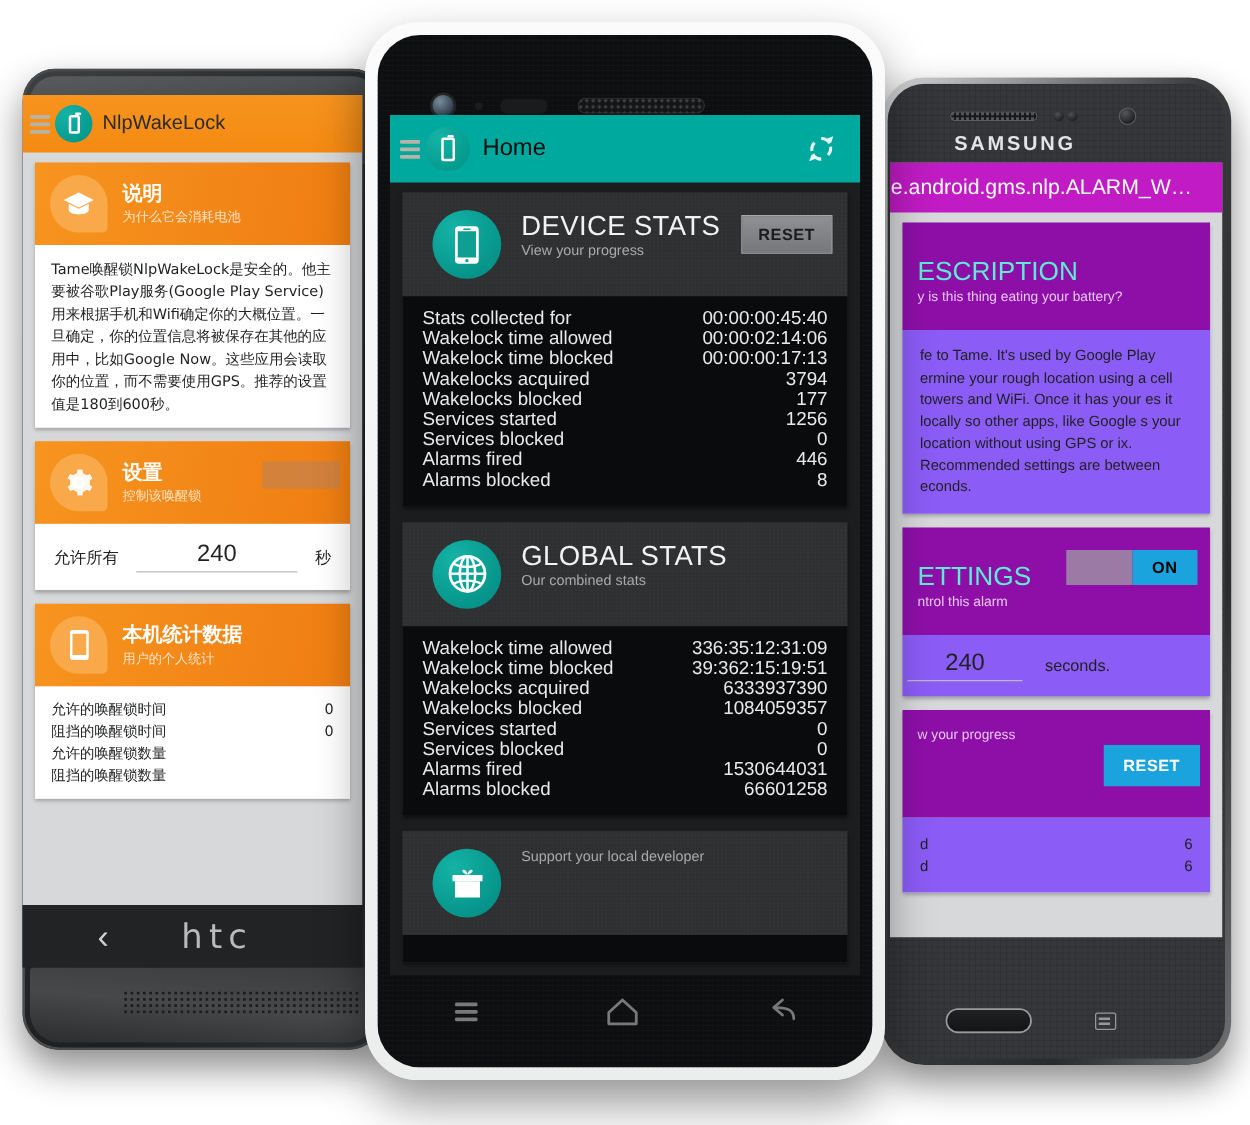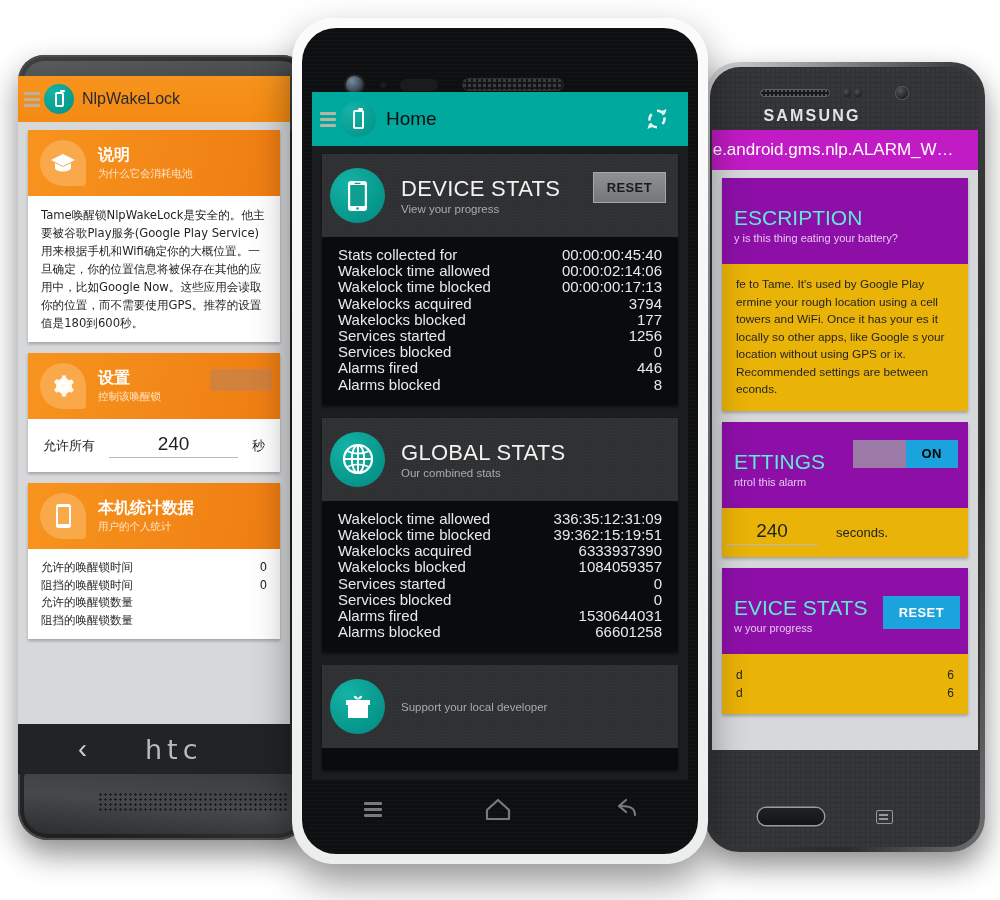--- a/index.html
+++ b/index.html
@@ -150,21 +150,21 @@
   .bat-ico { width: 11px; height: 19px; border: 2px solid #fff; border-radius: 2px; position: relative; }
   .bat-ico:before { content:""; position:absolute; left:3px; top:-4px; width:5px; height:2px; background:#fff; border-radius:1px; }
   .nex-title { color:#0c0d0f; font-size: 19px; font-weight: 400; }
   .refresh-ico { position:absolute; right: 18px; top: 14px; }
 
   .nex-scroll { height: calc(100% - 54px); overflow: hidden; padding: 8px 10px 0; }
   .dark-card { background: #2e2f31;
     background-image: linear-gradient(#323335 1px, transparent 1px), linear-gradient(90deg,#323335 1px, transparent 1px);
     background-size: 3px 3px;
     margin-bottom: 13px; box-shadow: 0 2px 3px rgba(0,0,0,.5); }
-  .dc-head { display:flex; align-items:center; padding: 14px 8px; position: relative; }
+  .dc-head { display:flex; padding: 14px 24px; position: relative; }
   .dc-circle {
     width: 55px; height: 55px; border-radius:50%; flex: 0 0 55px;
     background: radial-gradient(circle at 32% 28%, #14b3a6, #01887f);
     display:flex; align-items:center; justify-content:center; margin-right: 16px;
   }
   .dc-title { color:#f2f2f2; font-size: 22px; letter-spacing: .3px; font-weight: 400; }
   .dc-sub { color:#a9aaac; font-size: 11.5px; margin-top: 1px; }
   .reset-btn {
     position:absolute; right: 12px; top: 18px;
     background: linear-gradient(#8f9093,#76777a); color:#1a1b1d;
@@ -199,21 +199,21 @@
 
   
   .sam-app { width:100%; height:100%; background:#d7d8da; }
   .sam-appbar { height: 40px; background:#c01bc4; display:flex; align-items:center; }
   .sam-title { color:#fff; font-size: 17px; white-space: nowrap; margin-left: -22px; }
   .sam-scroll { height: calc(100% - 40px); padding: 8px 10px 0; overflow: hidden; }
   .pu-card { margin-bottom: 11px; box-shadow: 0 2px 3px rgba(0,0,0,.25); }
   .pu-head { background:#8d0fa8; padding: 12px; position:relative; min-height: 86px; }
   .pu-title { color:#5eead4; font-size: 21px; font-weight: 400; margin-top: 16px; white-space:nowrap; }
   .pu-sub { color:#e7c6ef; font-size: 11px; margin-top: 2px; white-space:nowrap; }
-  .pu-body { background:#eab308; padding: 12px 14px; }
+  .pu-body { background:#8b5cf6; padding: 12px 14px; }
   .en-para { color:#1f2022; font-size: 11.8px; line-height: 17.5px; }
   .pu-switch { position:absolute; right: 10px; top: 18px; width: 105px; height: 28px; display:flex; }
   .pu-switch .off { flex:1; background:#9c7aa6; }
   .pu-switch .on { flex:1; background:#1aa3dd; color:#000000; font-size: 13px; font-weight:700; display:flex; align-items:center; justify-content:center; letter-spacing:.5px;}
   .pu-reset { position:absolute; right: 8px; top: 28px; background:#1aa3dd; color:#fff; font-size: 13px; font-weight:700; padding: 9px 16px; letter-spacing:.4px; }
   .pu-input-row { display:flex; align-items:center; }
   .pu-field { width: 92px; text-align:center; border-bottom: 1.5px solid #b9babc; font-size: 19px; color:#1f2022; padding-bottom:2px; margin-left: -10px; }
   .pu-unit { margin-left: 18px; font-size: 13px; color:#1f2022; }
   .pu-stat { display:flex; justify-content:space-between; font-size: 12px; color:#1f2022; line-height: 18px; }
 </style>
@@ -375,21 +375,20 @@
           <div class="pu-body">
             <div class="pu-input-row">
               <span class="pu-field">240</span>
               <span class="pu-unit">seconds.</span>
             </div>
           </div>
         </div>
 
         <div class="pu-card">
           <div class="pu-head">
-            <div class="pu-title">EVICE STATS</div>
             <div class="pu-sub">w your progress</div>
             <div class="pu-reset">RESET</div>
           </div>
           <div class="pu-body">
             <div class="pu-stat">
               <span>d</span>
               <span>6</span>
             </div>
             <div class="pu-stat">
               <span>d</span>

